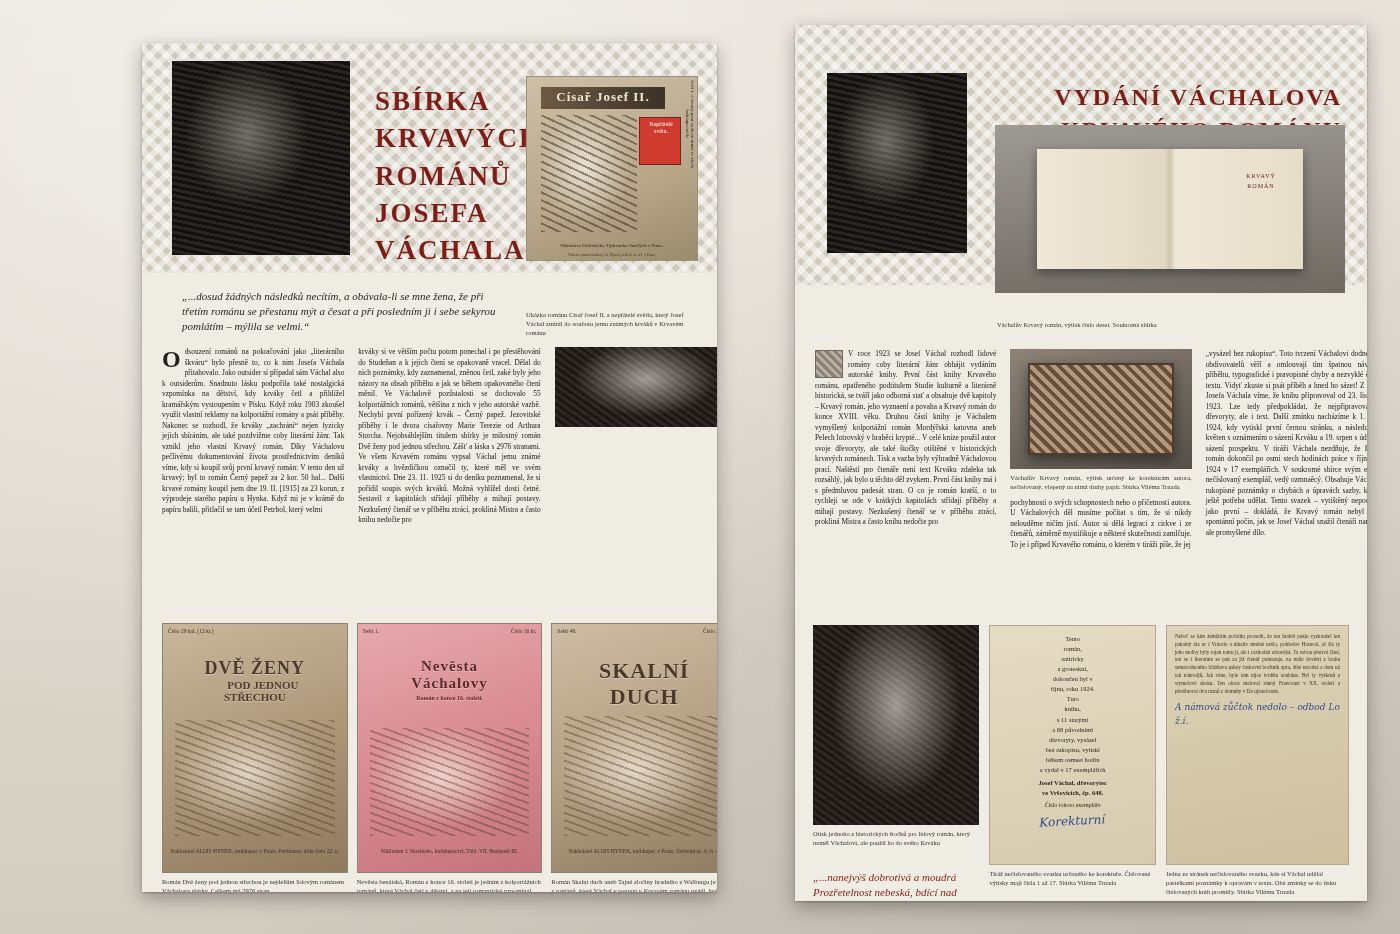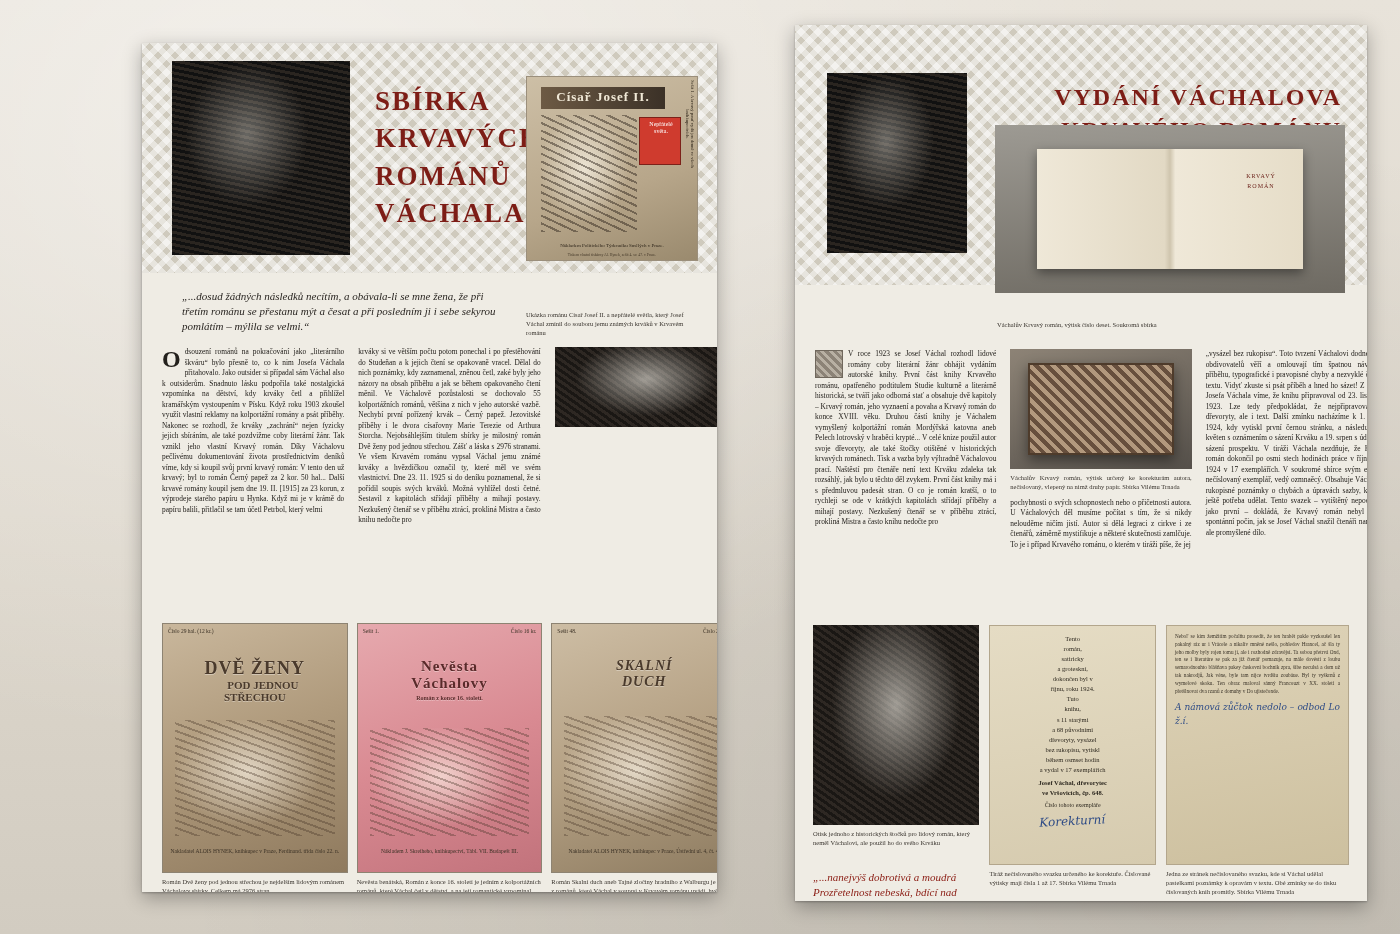--- a/index.html
+++ b/index.html
@@ -340,20 +340,21 @@
 
   <div class="panel panel-left">
 
     <div class="header-band">
       <div class="artwork woodcut" style="position:absolute;left:30px;top:18px;width:178px;height:194px;"></div>
 
       <div class="panel-title title-left" style="position:absolute;left:215px;top:22px;width:160px;">
         <div>SBÍRKA</div>
         <div>KRVAVÝCH</div>
         <div>ROMÁNŮ</div>
+        <div>JOSEFA</div>
         <div>VÁCHALA</div>
       </div>
 
       <div class="cover-img" style="position:absolute;left:384px;top:33px;width:170px;height:183px;background:linear-gradient(160deg,#cdbfa6 0%,#b7a68a 60%,#9a8a6e 100%);">
         <div style="position:absolute;left:14px;top:10px;right:32px;height:22px;background:linear-gradient(90deg,#6d5a44,#3b3127);"></div>
         <div style="position:absolute;left:16px;top:12px;right:34px;text-align:center;font-size:13px;font-weight:bold;color:#f0e8d6;letter-spacing:1px;">Císař Josef II.</div>
         <div style="position:absolute;left:14px;top:38px;right:60px;bottom:28px;background:repeating-linear-gradient(25deg,rgba(40,30,22,0.45) 0 2px,rgba(0,0,0,0) 2px 7px),radial-gradient(ellipse at 45% 45%,rgba(255,250,238,0.7),rgba(255,250,238,0) 60%);"></div>
         <div style="position:absolute;right:16px;top:40px;width:40px;height:46px;background:#cf3b2e;border:1px solid #7c2119;"></div>
         <div style="position:absolute;right:14px;top:44px;width:44px;text-align:center;font-size:6px;color:#fff;line-height:1.2;">
           <span>Nepřátelé</span><br>
@@ -420,21 +421,21 @@
         </div>
         <div class="caption" style="margin-top:5px;">Nevěsta benátská, Román z konce 16. století je jedním z kolportážních románů, které Váchal četl v dětství, a na její romantické vzpomínal, zaměstnaly na dlouho jeho bujnou fantazii</div>
       </div>
 
       <div class="bottom-item">
         <div class="bookcover bc-3">
           <div class="bc-top">
             <span>Sešit 48.</span>
             <span>Číslo 20 hal.</span>
           </div>
-          <div class="bc-title" style="font-size:14px;font-style:italic;">
+          <div class="bc-title" style="font-size:22px;">
             <div>SKALNÍ</div>
             <div>DUCH</div>
           </div>
           <div class="bc-art" style="top:92px;"></div>
           <div class="bc-sub">Nakladatel ALOIS HYNEK, knihkupec v Praze, Ústřední ul. 4, čt. 4.</div>
         </div>
         <div class="caption" style="margin-top:5px;">Román Skalní duch aneb Tajné zločiny hradního z Walburgu je prvním z románů, které Váchal v souprsi v Krvavém románu uvádí, hvězdičku naporvidá, že ho měl také ve své sbírce</div>
       </div>
 
     </div>

